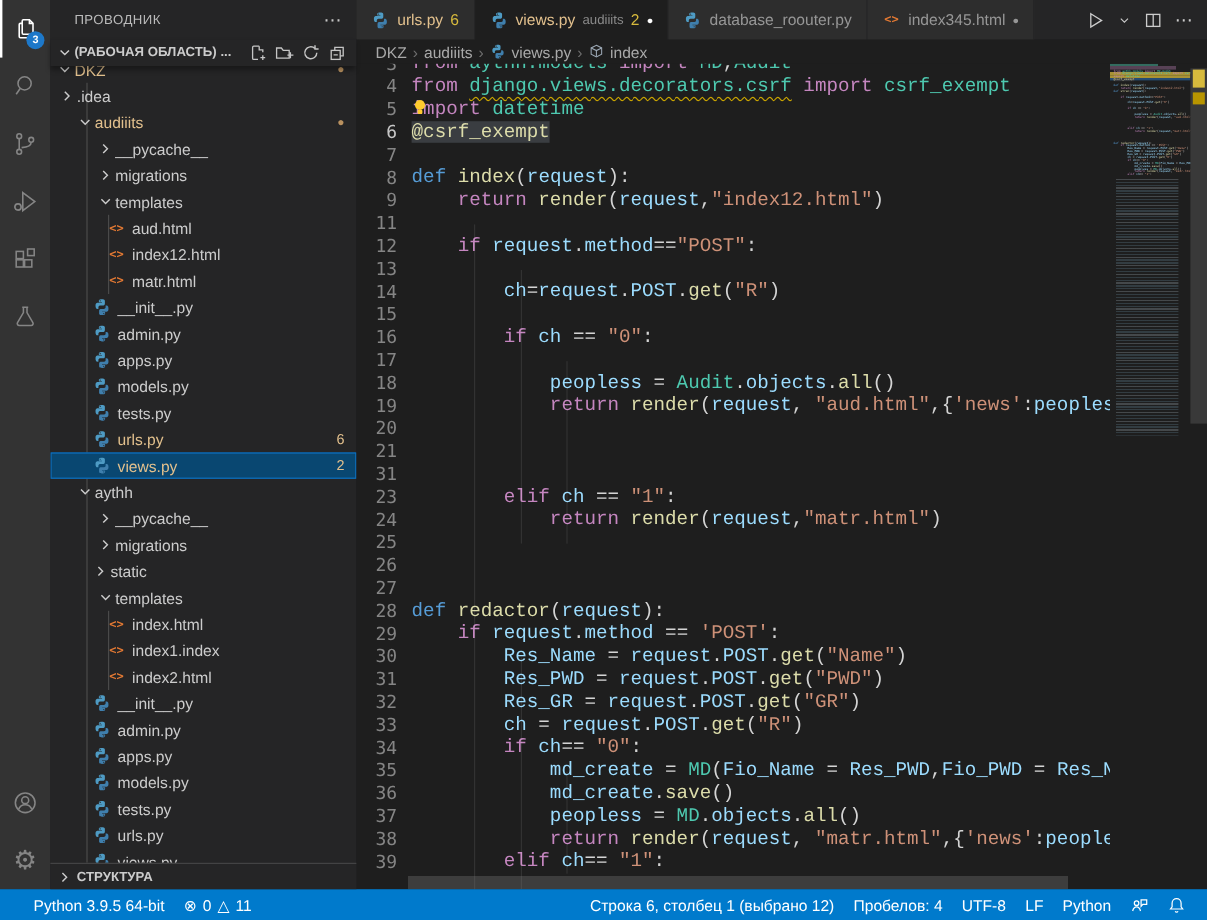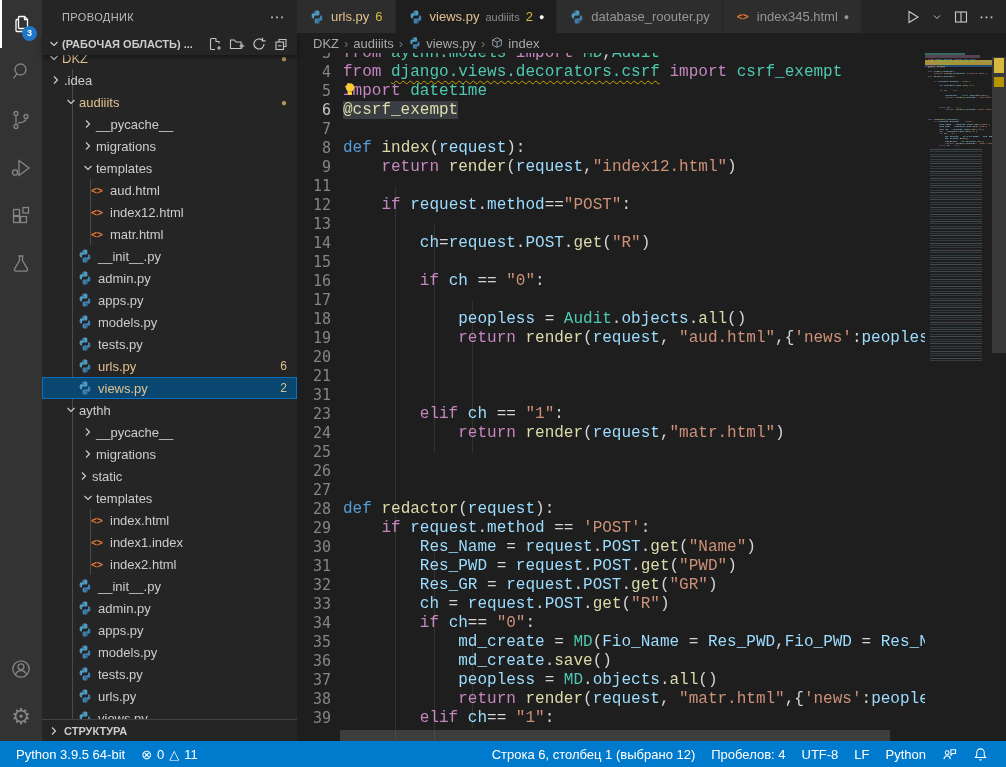--- a/index.html
+++ b/index.html
@@ -101,21 +101,21 @@
       repeating-linear-gradient(180deg, rgba(156,220,254,.16) 0 1px, transparent 1px 2.4px),
       repeating-linear-gradient(180deg, rgba(206,145,120,.12) 0 1px, transparent 1px 7.2px);
   }
   
   .vscroll { position:absolute; top:0; right:0; width:14px; bottom:0; }
   .vthumb { position:absolute; left:0; right:0; top:4px; height:296px; background:rgba(121,121,121,.30); }
   .vmark { position:absolute; left:2px; right:2px; }
 
   
   .statusbar { height:26px; background:#007ACC; color:#ffffff; display:flex; align-items:center;
-    font-size:13px; padding:0 10px 0 8px; }
+    font-size:13px; padding:0 10px 0 20px; }
   .st-item { padding:0 8px; display:flex; align-items:center; gap:5px; cursor:pointer; height:100%; white-space:nowrap; }
   .st-left { display:flex; height:100%; }
   .st-right { margin-left:auto; display:flex; height:100%; align-items:center; }
   .st-item svg { width:15px; height:15px; }
   .glyph { font-size:13px; }
 </style>
 </head>
 <body>
 
 <div class="window">

